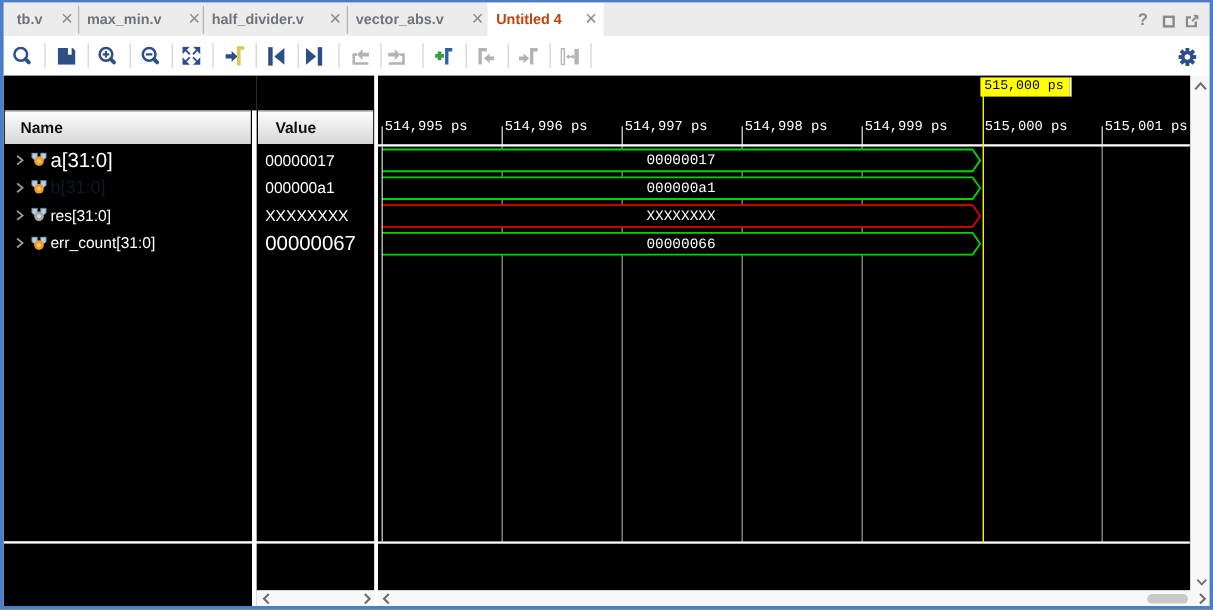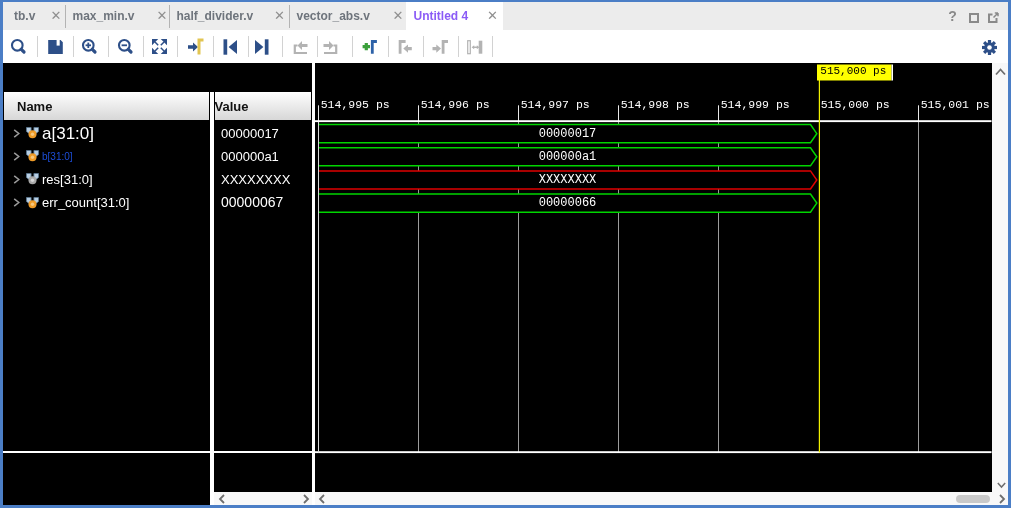--- a/index.html
+++ b/index.html
@@ -15,21 +15,21 @@
 <div class="a tabtxt" style="left:72.5px;top:2px;height:18px;line-height:28px">max_min.v</div>
 <div class="a x" style="left:156.5px;top:2px;height:28px;line-height:27px">✕</div>
 <div class="a" style="left:169px;top:5px;width:1px;height:23px;background:#b3b3b3"></div>
 <div class="a tabtxt" style="left:176.5px;top:2px;height:46px;line-height:28px">half_divider.v</div>
 <div class="a x" style="left:274px;top:2px;height:28px;line-height:27px">✕</div>
 <div class="a" style="left:289px;top:5px;width:1px;height:23px;background:#b3b3b3"></div>
 <div class="a tabtxt" style="left:296.5px;top:2px;height:44px;line-height:28px">vector_abs.v</div>
 <div class="a x" style="left:392.5px;top:2px;height:28px;line-height:27px">✕</div>
 <div class="a" style="left:405.5px;top:5px;width:1px;height:23px;background:#b3b3b3"></div>
 <div class="a" style="left:405.5px;top:2px;width:97px;height:28px;background:#fff"></div>
-<div class="a tabtxt" style="left:413.5px;top:2px;height:28px;line-height:28px;color:#8b5cf6">Untitled 4</div>
+<div class="a tabtxt" style="left:413.5px;top:2px;height:28px;line-height:28px;color:#c2410c">Untitled 4</div>
 <div class="a x" style="left:487px;top:2px;height:28px;line-height:27px">✕</div>
 <div class="a" style="left:946px;top:2px;width:13px;height:28px;line-height:28px;color:#8a8a8a;font-size:14px;font-weight:bold;text-align:center">?</div>
 <div class="a" style="left:968.5px;top:12.5px;width:10px;height:10px;border:2px solid #8a8a8a"></div>
 <svg class="a" style="left:988px;top:12px" width="11" height="11" viewBox="0 0 11 11">
 <path d="M4.5,2.5 H1 V10 H8.5 V6" stroke="#8a8a8a" stroke-width="2" fill="none"></path>
 <path d="M5.5,5.5 L10,1 M10,1 h-3.2 M10,1 v3.2" stroke="#8a8a8a" stroke-width="1.5" fill="none"></path>
 </svg>
 <div class="a" style="left:3px;top:30px;width:1005px;height:33px;background:#fff"></div>
 <div class="a" style="left:37px;top:36px;width:1px;height:21px;background:#d2d2d2"></div>
 <div class="a" style="left:72.6px;top:36px;width:1px;height:21px;background:#d2d2d2"></div>
@@ -124,42 +124,42 @@
     <rect x="-1.6" y="-7.6" width="3.2" height="3.4" fill="#2d4f88" transform="rotate(270)"></rect>
     <rect x="-1.6" y="-7.6" width="3.2" height="3.4" fill="#2d4f88" transform="rotate(315)"></rect>
 <circle r="2.3" fill="#fff"></circle>
 </svg>
 <div class="a" style="left:3px;top:63px;width:210.5px;height:442px;background:#000"></div>
 <div class="a" style="left:210px;top:91.5px;width:3.5px;height:413.5px;background:#fff"></div>
 <div class="a" style="left:213.5px;top:63px;width:98px;height:429px;background:#000"></div>
 <div class="a" style="left:311.5px;top:63px;width:3.5px;height:442px;background:#fff"></div>
 <div class="a" style="left:315px;top:63px;width:676.5px;height:429px;background:#000"></div>
 <div class="a" style="left:4px;top:91.5px;width:205px;height:28.5px;background:linear-gradient(#fdfdfd,#d7d7d7);border-top:1px solid #fff;color:#111;font-weight:bold;font-size:13px;line-height:28px;padding-left:13px">Name</div>
-<div class="a" style="left:214.5px;top:91.5px;width:96px;height:28.5px;background:linear-gradient(#fdfdfd,#d7d7d7);border-top:1px solid #fff;color:#111;font-weight:bold;font-size:13px;line-height:28px;">Value</div>
+<div class="a" style="left:214.5px;top:91.5px;width:96px;height:28.5px;background:linear-gradient(#fdfdfd,#d7d7d7);border-top:1px solid #fff;color:#111;font-weight:bold;font-size:13px;line-height:28px;padding-left:15px">Value</div>
 <svg class="a" style="left:12.5px;top:128.6px" width="7" height="9" viewBox="0 0 7 9">
     <path d="M1.2,0.8 L5.8,4.5 L1.2,8.2" fill="none" stroke="#9b9b9b" stroke-width="1.5"></path>
   </svg>
 <svg class="a" style="left:25.5px;top:127.1px" width="13" height="12" viewBox="0 0 13 12">
 <path d="M0.5,0.5 h4.6 v4.2 l-2,1.8 l-2.6,-2 Z" fill="#b7cee3" stroke="#5c7993" stroke-width="0.8"></path>
 <path d="M12.5,0.5 h-4.6 v4.2 l2,1.8 l2.6,-2 Z" fill="#b7cee3" stroke="#5c7993" stroke-width="0.8"></path>
 <circle cx="6.5" cy="7.3" r="4" fill="#f09c28"></circle>
 <circle cx="6.5" cy="7.3" r="1.7" fill="#f8c87e"></circle>
 </svg>
 <div class="a" style="left:42px;top:121.5px;height:23.1px;line-height:23.1px;color:#fff;font-size:17px">a[31:0]</div>
 <div class="a" style="left:221px;top:121.5px;height:23.1px;line-height:23.1px;color:#fff;font-size:13px">00000017</div>
 <svg class="a" style="left:12.5px;top:151.7px" width="7" height="9" viewBox="0 0 7 9">
     <path d="M1.2,0.8 L5.8,4.5 L1.2,8.2" fill="none" stroke="#9b9b9b" stroke-width="1.5"></path>
   </svg>
 <svg class="a" style="left:25.5px;top:150.2px" width="13" height="12" viewBox="0 0 13 12">
 <path d="M0.5,0.5 h4.6 v4.2 l-2,1.8 l-2.6,-2 Z" fill="#b7cee3" stroke="#5c7993" stroke-width="0.8"></path>
 <path d="M12.5,0.5 h-4.6 v4.2 l2,1.8 l2.6,-2 Z" fill="#b7cee3" stroke="#5c7993" stroke-width="0.8"></path>
 <circle cx="6.5" cy="7.3" r="4" fill="#f09c28"></circle>
 <circle cx="6.5" cy="7.3" r="1.7" fill="#f8c87e"></circle>
 </svg>
-<div class="a" style="left:42px;top:144.7px;height:23.1px;line-height:23.1px;color:#1d4ed8;font-size:10px">b[31:0]</div>
+<div class="a" style="left:42px;top:144.7px;height:23.1px;line-height:23.1px;color:#0f172a;font-size:15px">b[31:0]</div>
 <div class="a" style="left:221px;top:144.7px;height:23.1px;line-height:23.1px;color:#fff;font-size:13px">000000a1</div>
 <svg class="a" style="left:12.5px;top:174.9px" width="7" height="9" viewBox="0 0 7 9">
     <path d="M1.2,0.8 L5.8,4.5 L1.2,8.2" fill="none" stroke="#9b9b9b" stroke-width="1.5"></path>
   </svg>
 <svg class="a" style="left:25.5px;top:173.4px" width="13" height="12" viewBox="0 0 13 12">
 <path d="M0.5,0.5 h4.6 v4.2 l-2,1.8 l-2.6,-2 Z" fill="#b7cee3" stroke="#5c7993" stroke-width="0.8"></path>
 <path d="M12.5,0.5 h-4.6 v4.2 l2,1.8 l2.6,-2 Z" fill="#b7cee3" stroke="#5c7993" stroke-width="0.8"></path>
 <circle cx="6.5" cy="7.3" r="4" fill="#a8a8a8"></circle>
 <circle cx="6.5" cy="7.3" r="1.7" fill="#d8d8d8"></circle>
 </svg>
@@ -168,21 +168,21 @@
 <svg class="a" style="left:12.5px;top:198.0px" width="7" height="9" viewBox="0 0 7 9">
     <path d="M1.2,0.8 L5.8,4.5 L1.2,8.2" fill="none" stroke="#9b9b9b" stroke-width="1.5"></path>
   </svg>
 <svg class="a" style="left:25.5px;top:196.5px" width="13" height="12" viewBox="0 0 13 12">
 <path d="M0.5,0.5 h4.6 v4.2 l-2,1.8 l-2.6,-2 Z" fill="#b7cee3" stroke="#5c7993" stroke-width="0.8"></path>
 <path d="M12.5,0.5 h-4.6 v4.2 l2,1.8 l2.6,-2 Z" fill="#b7cee3" stroke="#5c7993" stroke-width="0.8"></path>
 <circle cx="6.5" cy="7.3" r="4" fill="#f09c28"></circle>
 <circle cx="6.5" cy="7.3" r="1.7" fill="#f8c87e"></circle>
 </svg>
 <div class="a" style="left:42px;top:190.9px;height:23.1px;line-height:23.1px;color:#fff;font-size:13px">err_count[31:0]</div>
-<div class="a" style="left:221px;top:190.9px;height:23.1px;line-height:23.1px;color:#fff;font-size:14px">00000067</div>
+<div class="a" style="left:221px;top:190.9px;height:23.1px;line-height:23.1px;color:#fff;font-size:17px">00000067</div>
 <svg class="a" style="left:315px;top:63px" width="676.5" height="429" viewBox="0 0 676.5 429">
     <line x1="103.5" y1="59" x2="103.5" y2="389.5" stroke="#9c9c9c" stroke-width="1"></line>
     <line x1="203.5" y1="59" x2="203.5" y2="389.5" stroke="#9c9c9c" stroke-width="1"></line>
     <line x1="303.5" y1="59" x2="303.5" y2="389.5" stroke="#9c9c9c" stroke-width="1"></line>
     <line x1="403.5" y1="59" x2="403.5" y2="389.5" stroke="#9c9c9c" stroke-width="1"></line>
     <line x1="603.5" y1="59" x2="603.5" y2="389.5" stroke="#9c9c9c" stroke-width="1"></line>
     <line x1="3.5" y1="42.3" x2="3.5" y2="59" stroke="#e8e8e8" stroke-width="1"></line>
     <line x1="103.5" y1="42.3" x2="103.5" y2="59" stroke="#e8e8e8" stroke-width="1"></line>
     <line x1="203.5" y1="42.3" x2="203.5" y2="59" stroke="#e8e8e8" stroke-width="1"></line>
     <line x1="303.5" y1="42.3" x2="303.5" y2="59" stroke="#e8e8e8" stroke-width="1"></line>

